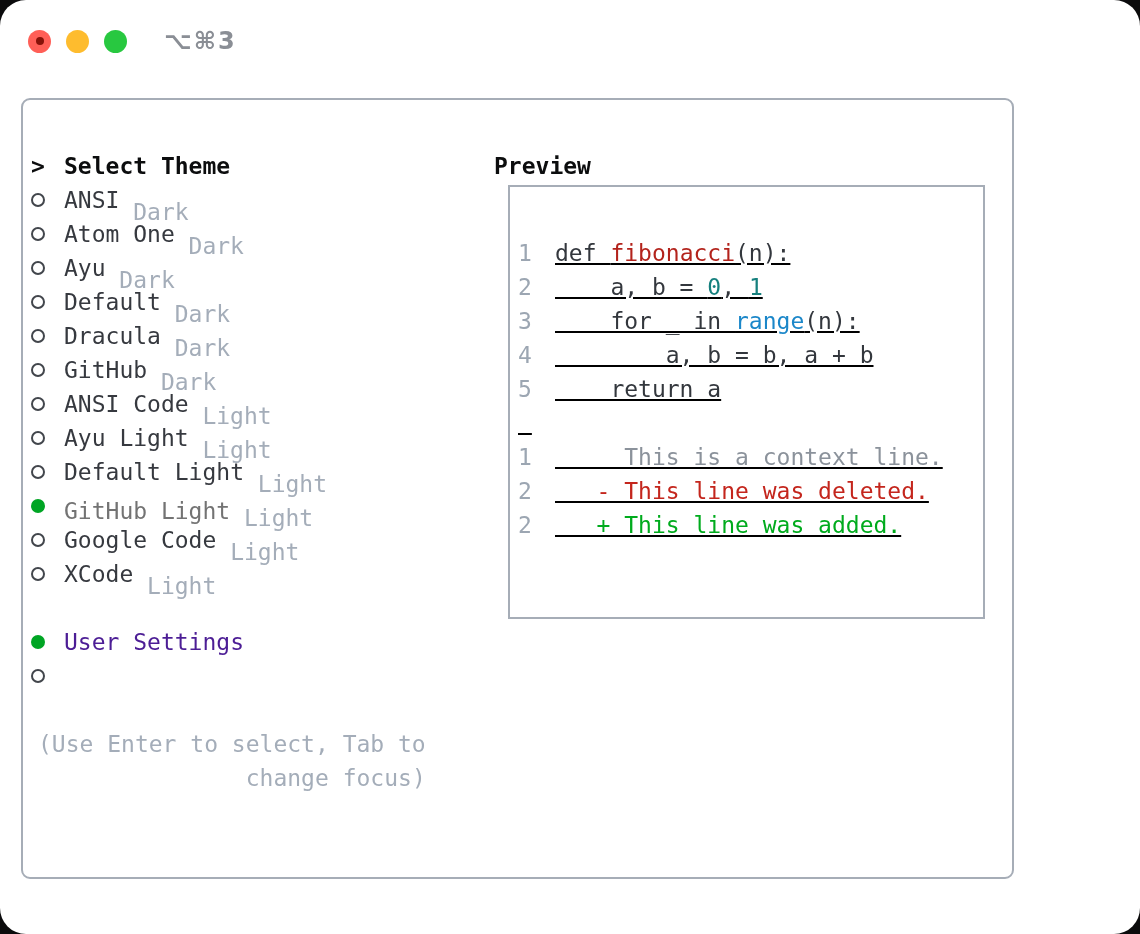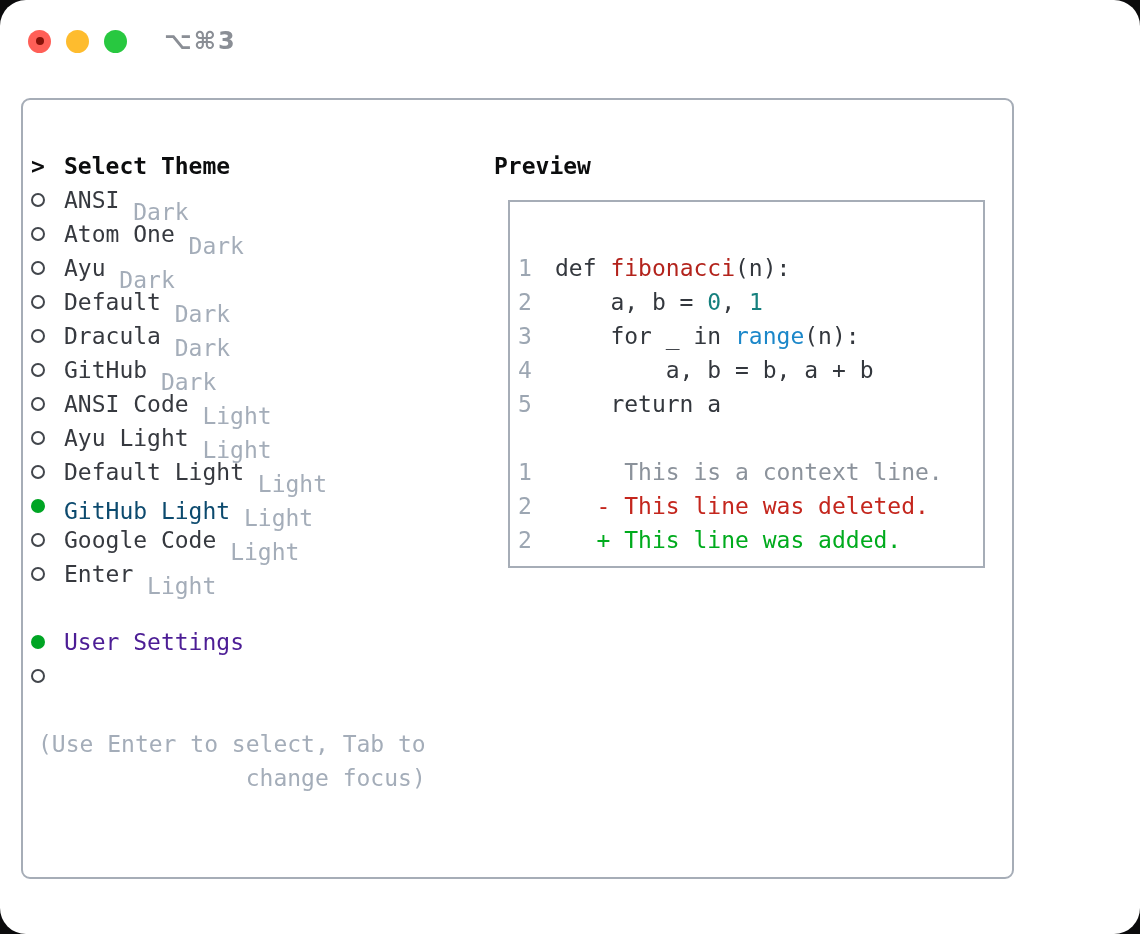--- a/index.html
+++ b/index.html
@@ -46,25 +46,26 @@
   .radio.selected{border:none;}
   .opt-name{white-space:pre;}
   .opt-variant{white-space:pre;margin-left:13.8px;color:#a4adb9;margin-top:24px;}
   .spacer{height:34px;}
   .hint{margin-left:7px;color:#a4adb9;}
   .hint div{height:34px;line-height:34px;white-space:pre;text-align:right;}
   
   .right-col{position:absolute;left:471px;top:49px;font-size:23px;}
   .preview-box{
     box-sizing:border-box;
-    margin-top:17px;margin-left:14px;
-    width:477px;height:368px;
+    margin-top:2px;margin-left:14px;
+    width:477px;height:434px;
     border:2px solid #a6adb7;
     background:#ffffff;
     overflow:hidden;
+    text-decoration:underline;
   }
   .code{
     padding:49px 0 0 8px;
     font-size:23px;line-height:34px;
     white-space:pre;
   }
   .code-line{height:34px;white-space:pre;}
   .line-no{display:inline-block;width:37px;white-space:pre;}
 </style>
 </head>
@@ -131,31 +132,31 @@
     <span class="opt-name">Ayu Light</span><span class="opt-variant">Light</span>
   </div>
 
   <div class="row option">
     <span class="icon-slot"><span class="radio"></span></span>
     <span class="opt-name">Default Light</span><span class="opt-variant">Light</span>
   </div>
 
   <div class="row option">
     <span class="icon-slot"><span class="radio selected" style="background: rgb(0, 165, 36);"></span></span>
-    <span class="opt-name" style="color: #0c4a6e; margin-top: 10px;">GitHub Light</span><span class="opt-variant">Light</span>
+    <span class="opt-name" style="color: #737373; margin-top: 10px;">GitHub Light</span><span class="opt-variant">Light</span>
   </div>
 
   <div class="row option">
     <span class="icon-slot"><span class="radio"></span></span>
     <span class="opt-name">Google Code</span><span class="opt-variant">Light</span>
   </div>
 
   <div class="row option">
     <span class="icon-slot"><span class="radio"></span></span>
-    <span class="opt-name">Enter</span><span class="opt-variant">Light</span>
+    <span class="opt-name">XCode</span><span class="opt-variant">Light</span>
   </div>
 </div>
       <div class="spacer"></div>
       <div id="apply-list">
   <div class="row option">
     <span class="icon-slot"><span class="radio selected" style="background: rgb(0, 165, 36);"></span></span>
     <span class="opt-name" style="color: #4c1d95;">User Settings</span>
   </div>
 
   <div class="row option">

